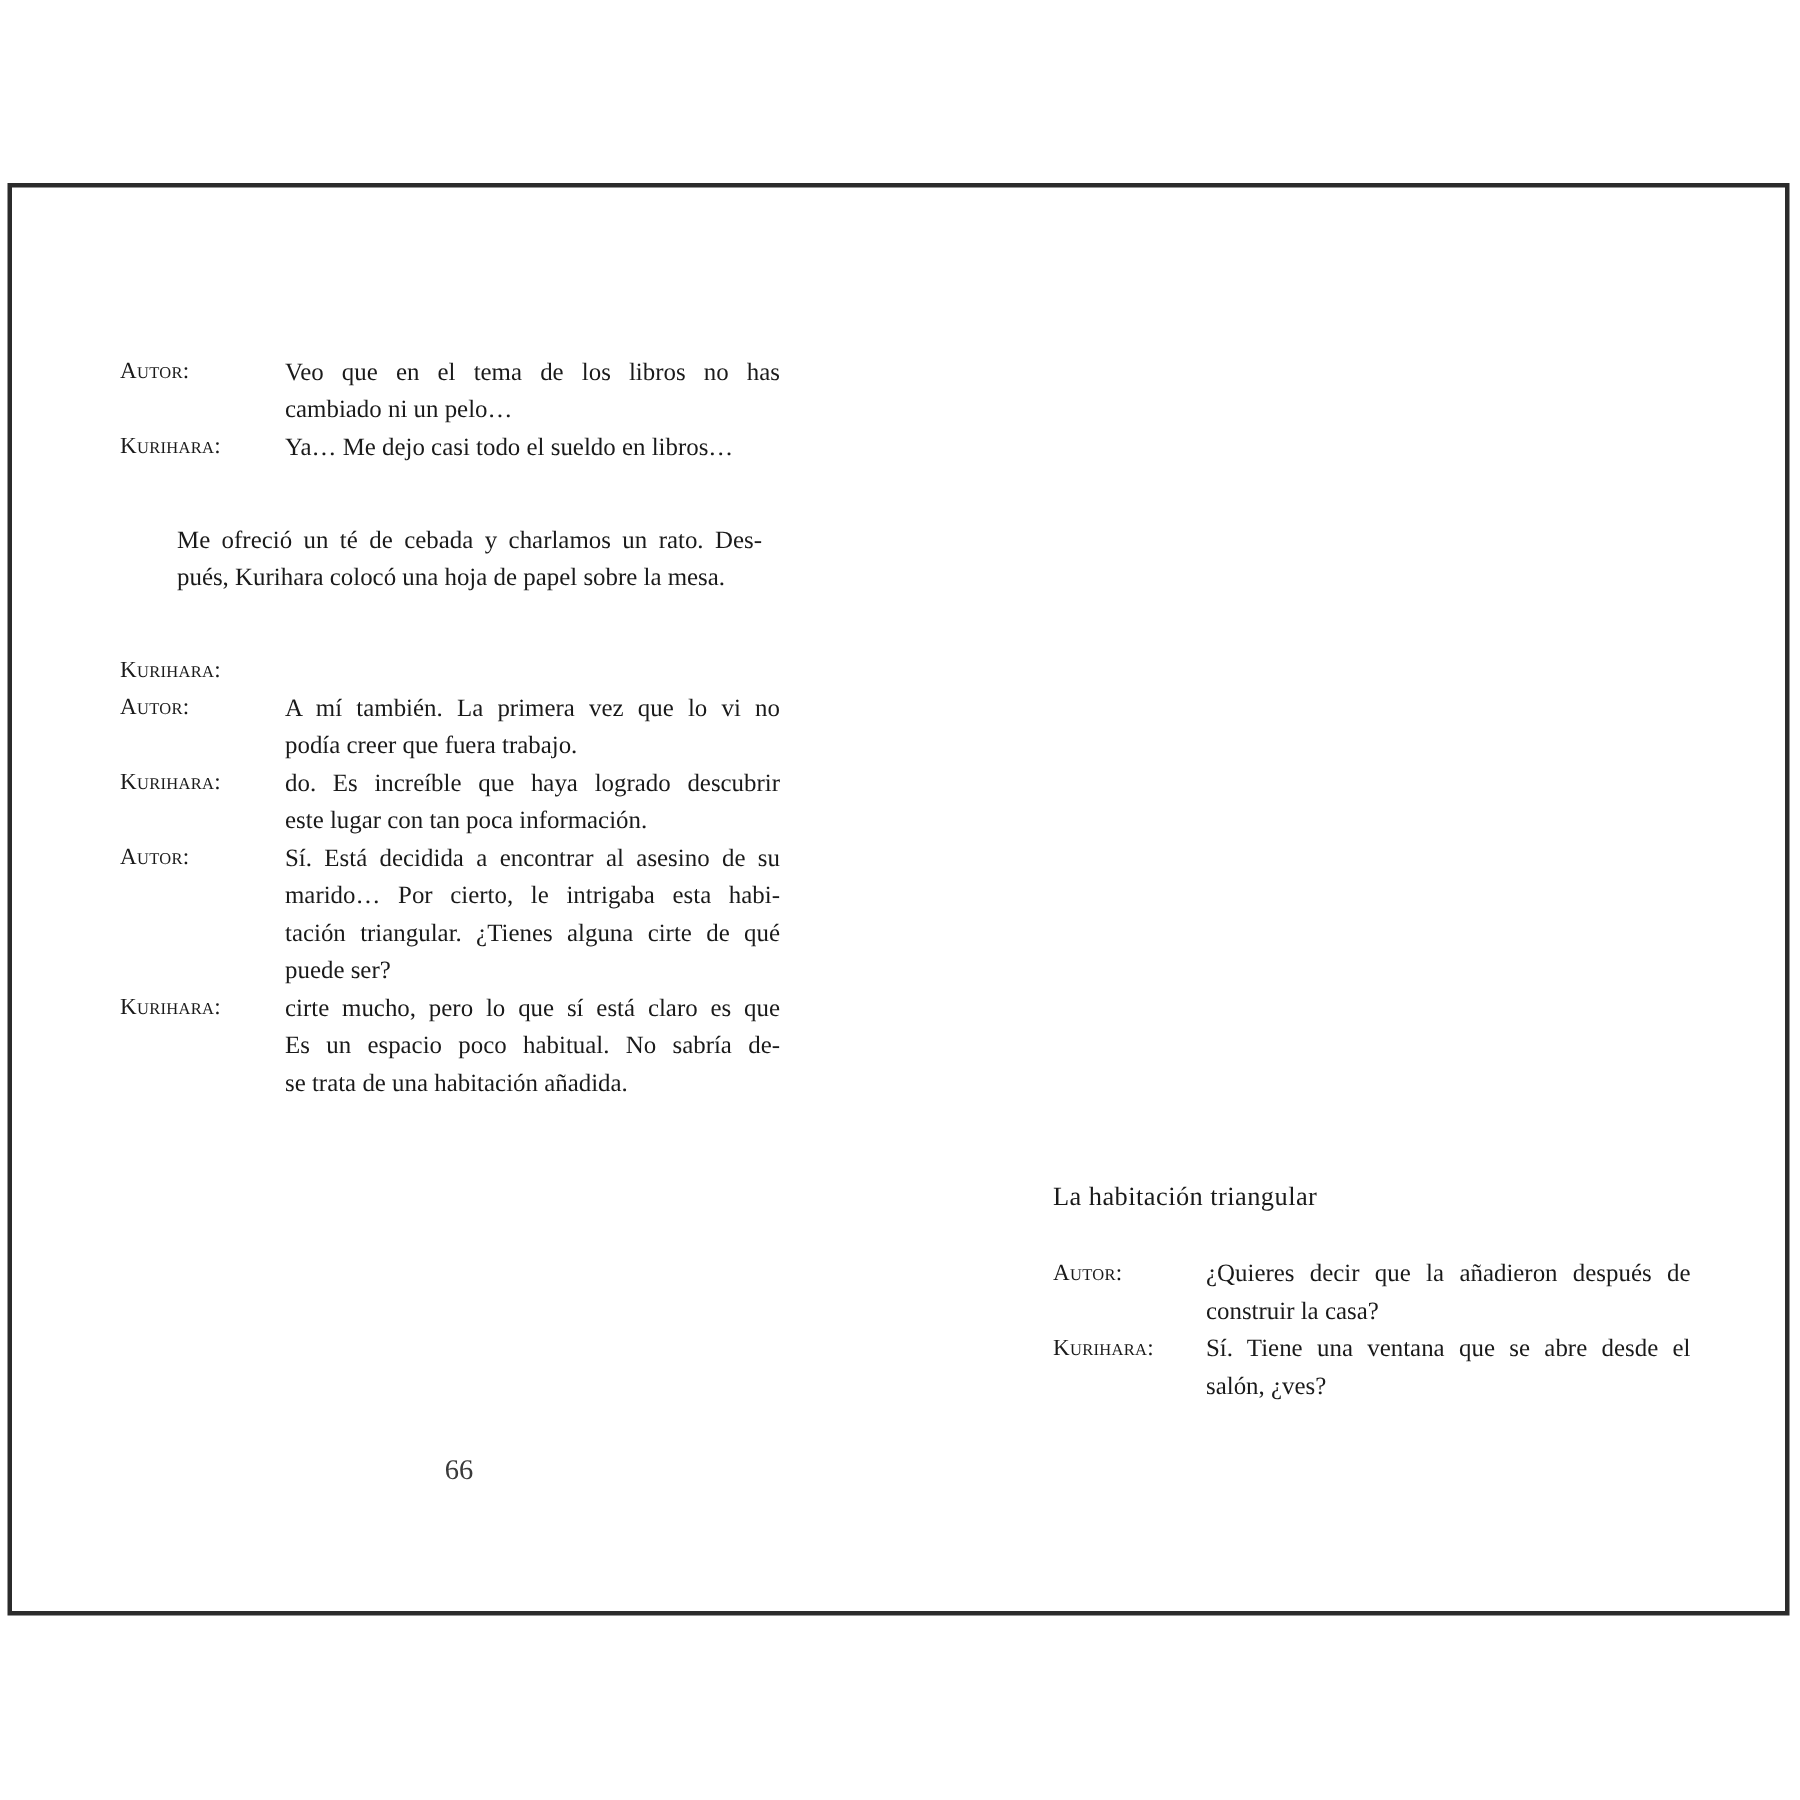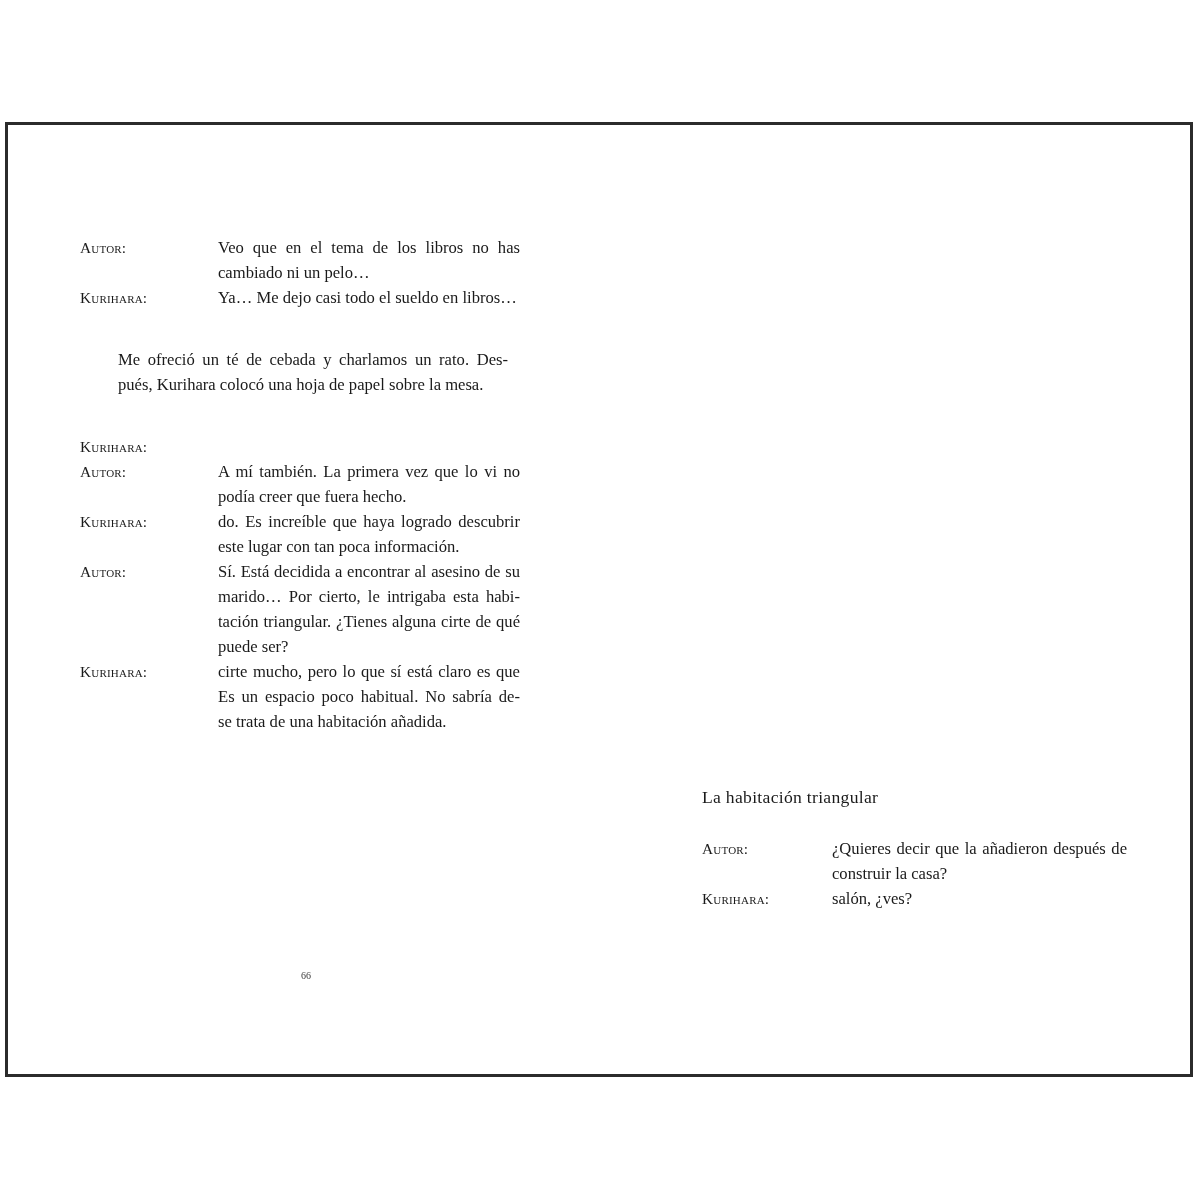--- a/index.html
+++ b/index.html
@@ -44,21 +44,20 @@
     line-height: 25px;
     text-align: justify;
   }
   #left-col  { left: 72px; top: 110px; width: 440px; }
   #right-col { left: 100px; top: 660px; width: 425px; }
 
   .dialogue {
     display: flex;
     align-items: flex-start;
     margin: 0;
-    gap: 28px;
   }
   .speaker {
     flex: 0 0 auto;
     font-variant: small-caps;
     font-size: 15.4px;
     letter-spacing: .2px;
     white-space: nowrap;
     padding-right: 6px;
   }
   #left-col  .speaker { width: 104px; }
@@ -80,21 +79,21 @@
 
   .section-heading {
     font-size: 17.6px;
     font-weight: normal;
     letter-spacing: .3px;
     margin: 0 0 26px 0;
   }
 
   .folio {
     position: absolute;
-    font-size: 10px;
+    font-size: 19px;
     color: #3a3a3a;
     text-align: center;
     width: 60px;
   }
   #folio-left  { left: 268px; top: 845px; }
 </style>
 </head>
 <body>
 
 <div id="book-frame">
@@ -128,21 +127,21 @@
       <div class="gap-lg"></div>
 
       <div class="dialogue">
         <span class="speaker">Kurihara:</span>
       </div>
 
       <div class="dialogue">
         <span class="speaker">Autor:</span>
         <span class="line-text">
           <span class="justify-full" style="display:block">A mí también. La primera vez que lo vi no</span>
-          <span style="display:block">podía creer que fuera hecho.</span>
+          <span style="display:block">podía creer que fuera trabajo.</span>
         </span>
       </div>
 
       <div class="dialogue">
         <span class="speaker">Kurihara:</span>
         <span class="line-text">
           <span class="justify-full" style="display:block">do. Es increíble que haya logrado descubrir</span>
           <span style="display:block">este lugar con tan poca información.</span>
         </span>
       </div>
@@ -181,20 +180,21 @@
         <span class="speaker">Autor:</span>
         <span class="line-text">
           <span class="justify-full" style="display:block">¿Quieres decir que la añadieron después de</span>
           <span style="display:block">construir la casa?</span>
         </span>
       </div>
 
       <div class="dialogue">
         <span class="speaker">Kurihara:</span>
         <span class="line-text">
+          <span class="justify-full" style="display:block">Sí. Tiene una ventana que se abre desde el</span>
           <span style="display:block">salón, ¿ves?</span>
         </span>
       </div>
 
     </div>
 
   </div>
 
 </div>
 

